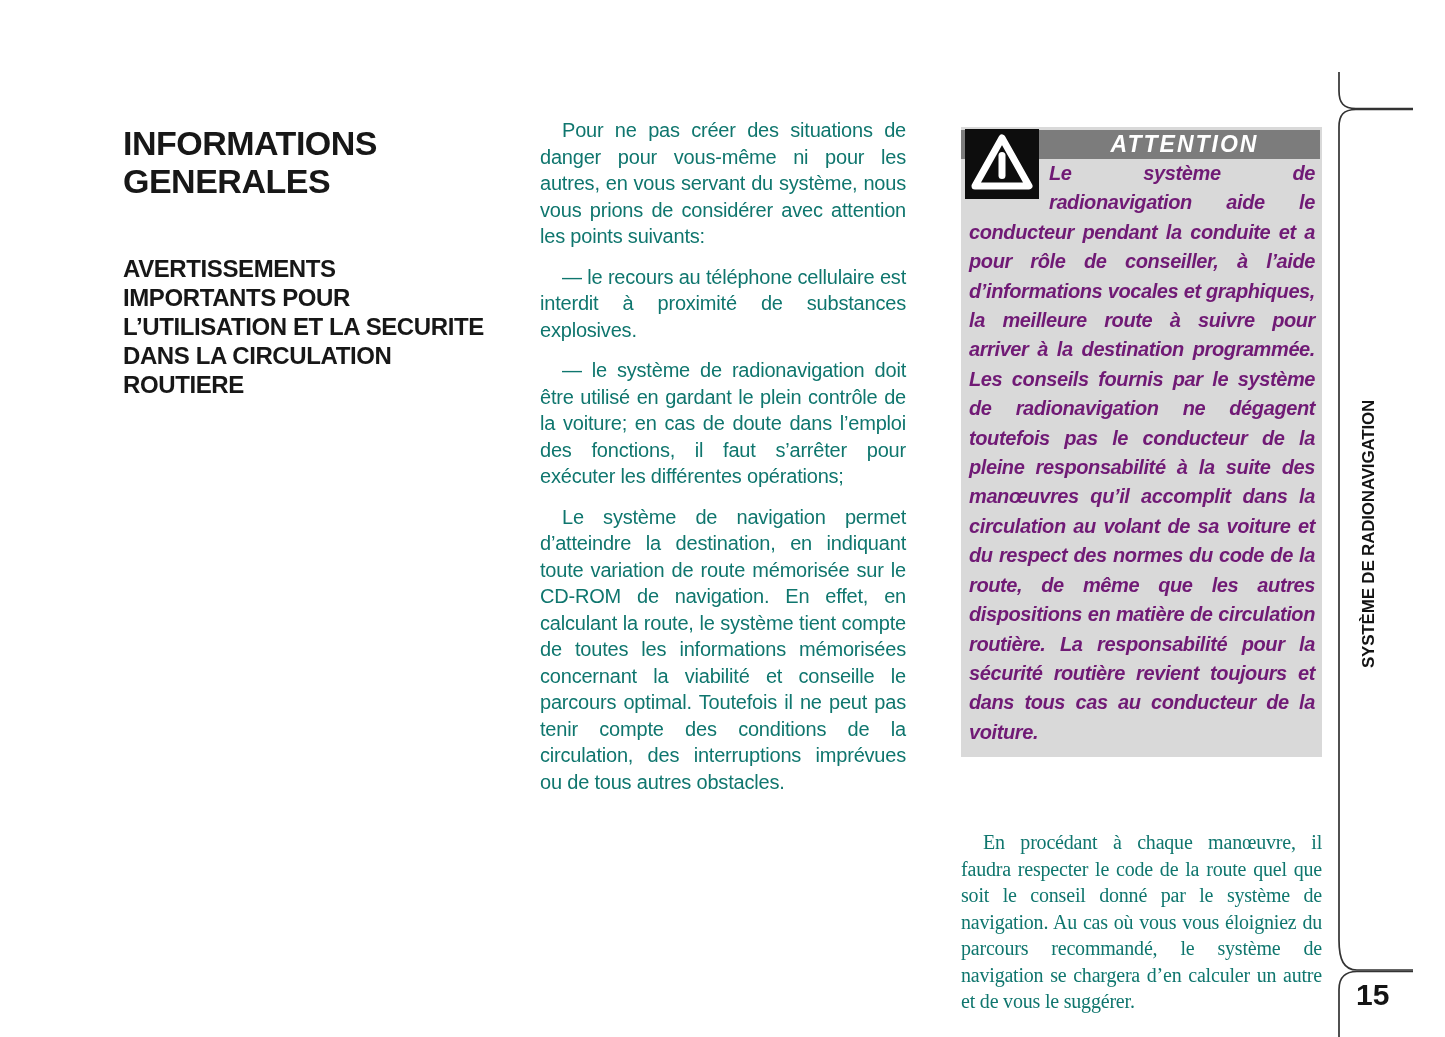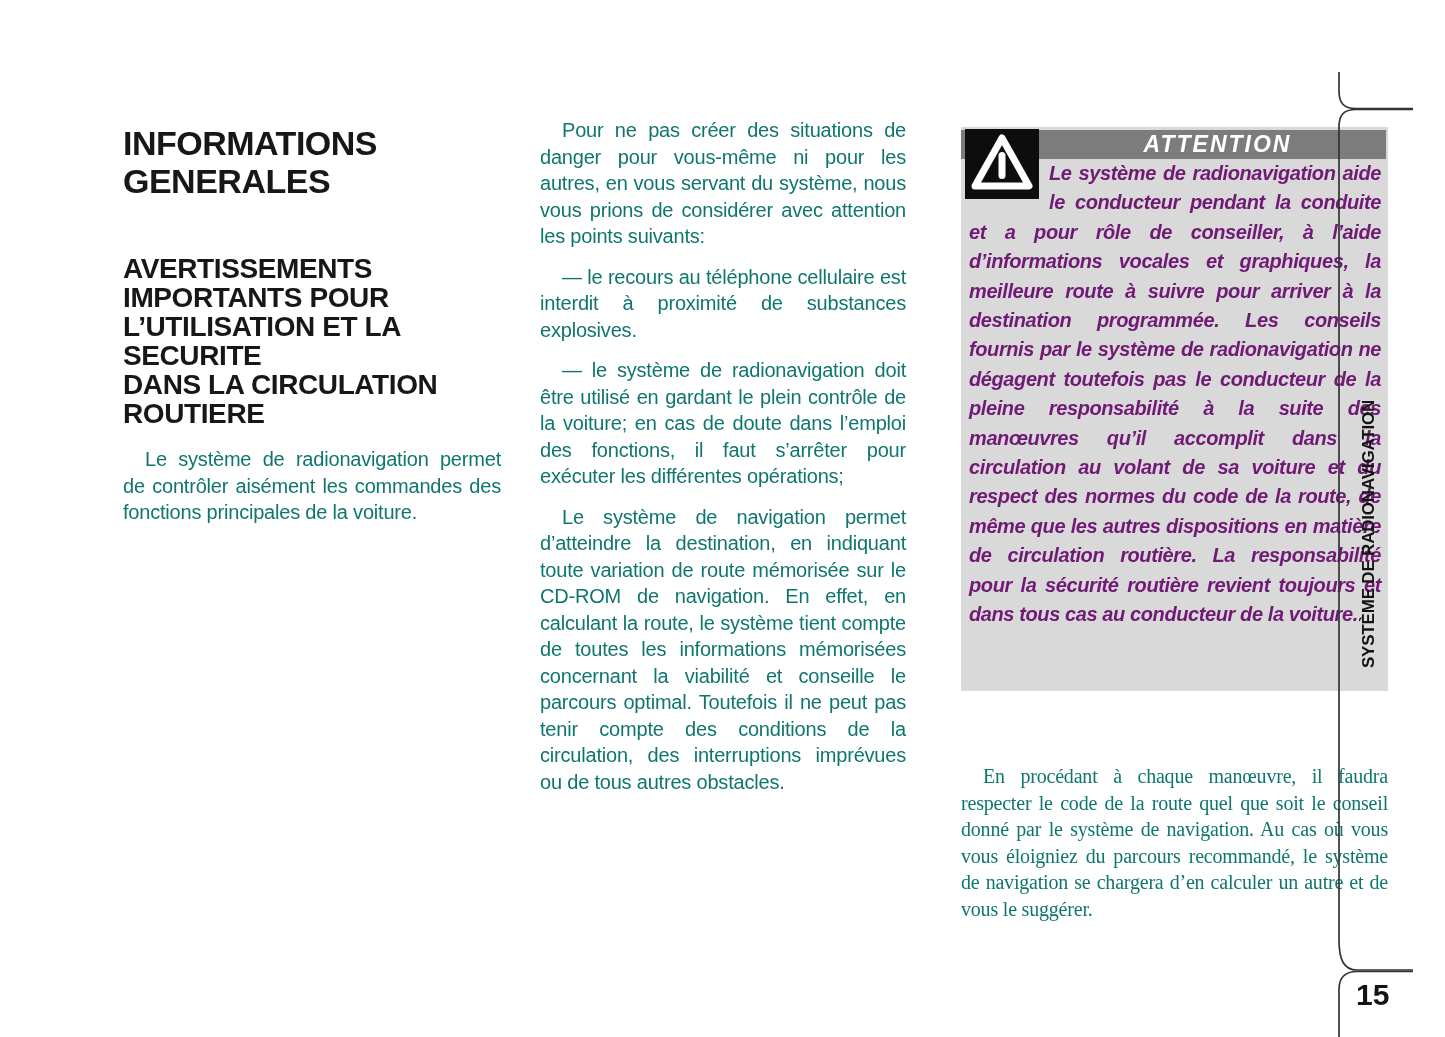--- a/index.html
+++ b/index.html
@@ -9,32 +9,32 @@
     font-family: "Liberation Sans", sans-serif;
     color: var(--text_color, #1a1a1a);
     position: relative;
     overflow: hidden;
   }
   .page { position: absolute; inset: 0; margin-top: 39px; }
 
   .col { position: absolute; }
   .col-left  { left: 123px; top: 85px;  width: 378px; }
   .col-mid   { left: 540px; top: 78px;  width: 366px; }
-  .col-right { left: 961px; top: 88px;  width: 427px; }
+  .col-right { left: 961px; top: 88px;  width: 361px; }
 
   .title {
     margin: 0;
     font-size: 34px; line-height: 38px;
     font-weight: bold; letter-spacing: -0.5px;
     white-space: pre-line;
     color: #171717;
   }
   .subtitle {
     margin: 54px 0 0 0;
-    font-size: 28px; line-height: 29px;
+    font-size: 24px; line-height: 29px;
     font-weight: bold; letter-spacing: -0.4px;
     white-space: pre-line;
     color: #171717;
   }
   .body {
     margin: 0 0 14px 0;
     font-size: 20px; line-height: 26.5px;
     letter-spacing: -0.2px;
     text-align: justify;
     text-indent: 22px;
@@ -102,21 +102,20 @@
 <div class="page">
 
   <div class="col col-left">
     <h1 class="title">INFORMATIONS
 GENERALES</h1>
     <h2 class="subtitle">AVERTISSEMENTS
 IMPORTANTS POUR
 L’UTILISATION ET LA SECURITE
 DANS LA CIRCULATION
 ROUTIERE</h2>
-    <p class="body">Le système de radionavigation permet de contrôler aisément les commandes des fonctions principales de la voiture.</p>
   </div>
 
   <div class="col col-mid">
     <p class="body">Pour ne pas créer des situations de danger pour vous-même ni pour les autres, en vous servant du système, nous vous prions de considérer avec attention les points suivants:</p>
     <p class="body">— le recours au téléphone cellulaire est interdit à proximité de substances explosives.</p>
     <p class="body">— le système de radionavigation doit être utilisé en gardant le plein contrôle de la voiture; en cas de doute dans l’emploi des fonctions, il faut s’arrêter pour exécuter les différentes opérations;</p>
     <p class="body">Le système de navigation permet d’atteindre la destination, en indiquant toute variation de route mémorisée sur le CD-ROM de navigation. En effet, en calculant la route, le système tient compte de toutes les informations mémorisées concernant la viabilité et conseille le parcours optimal. Toutefois il ne peut pas tenir compte des conditions de la circulation, des interruptions imprévues ou de tous autres obstacles.</p>
   </div>
 
   <div class="col col-right">

